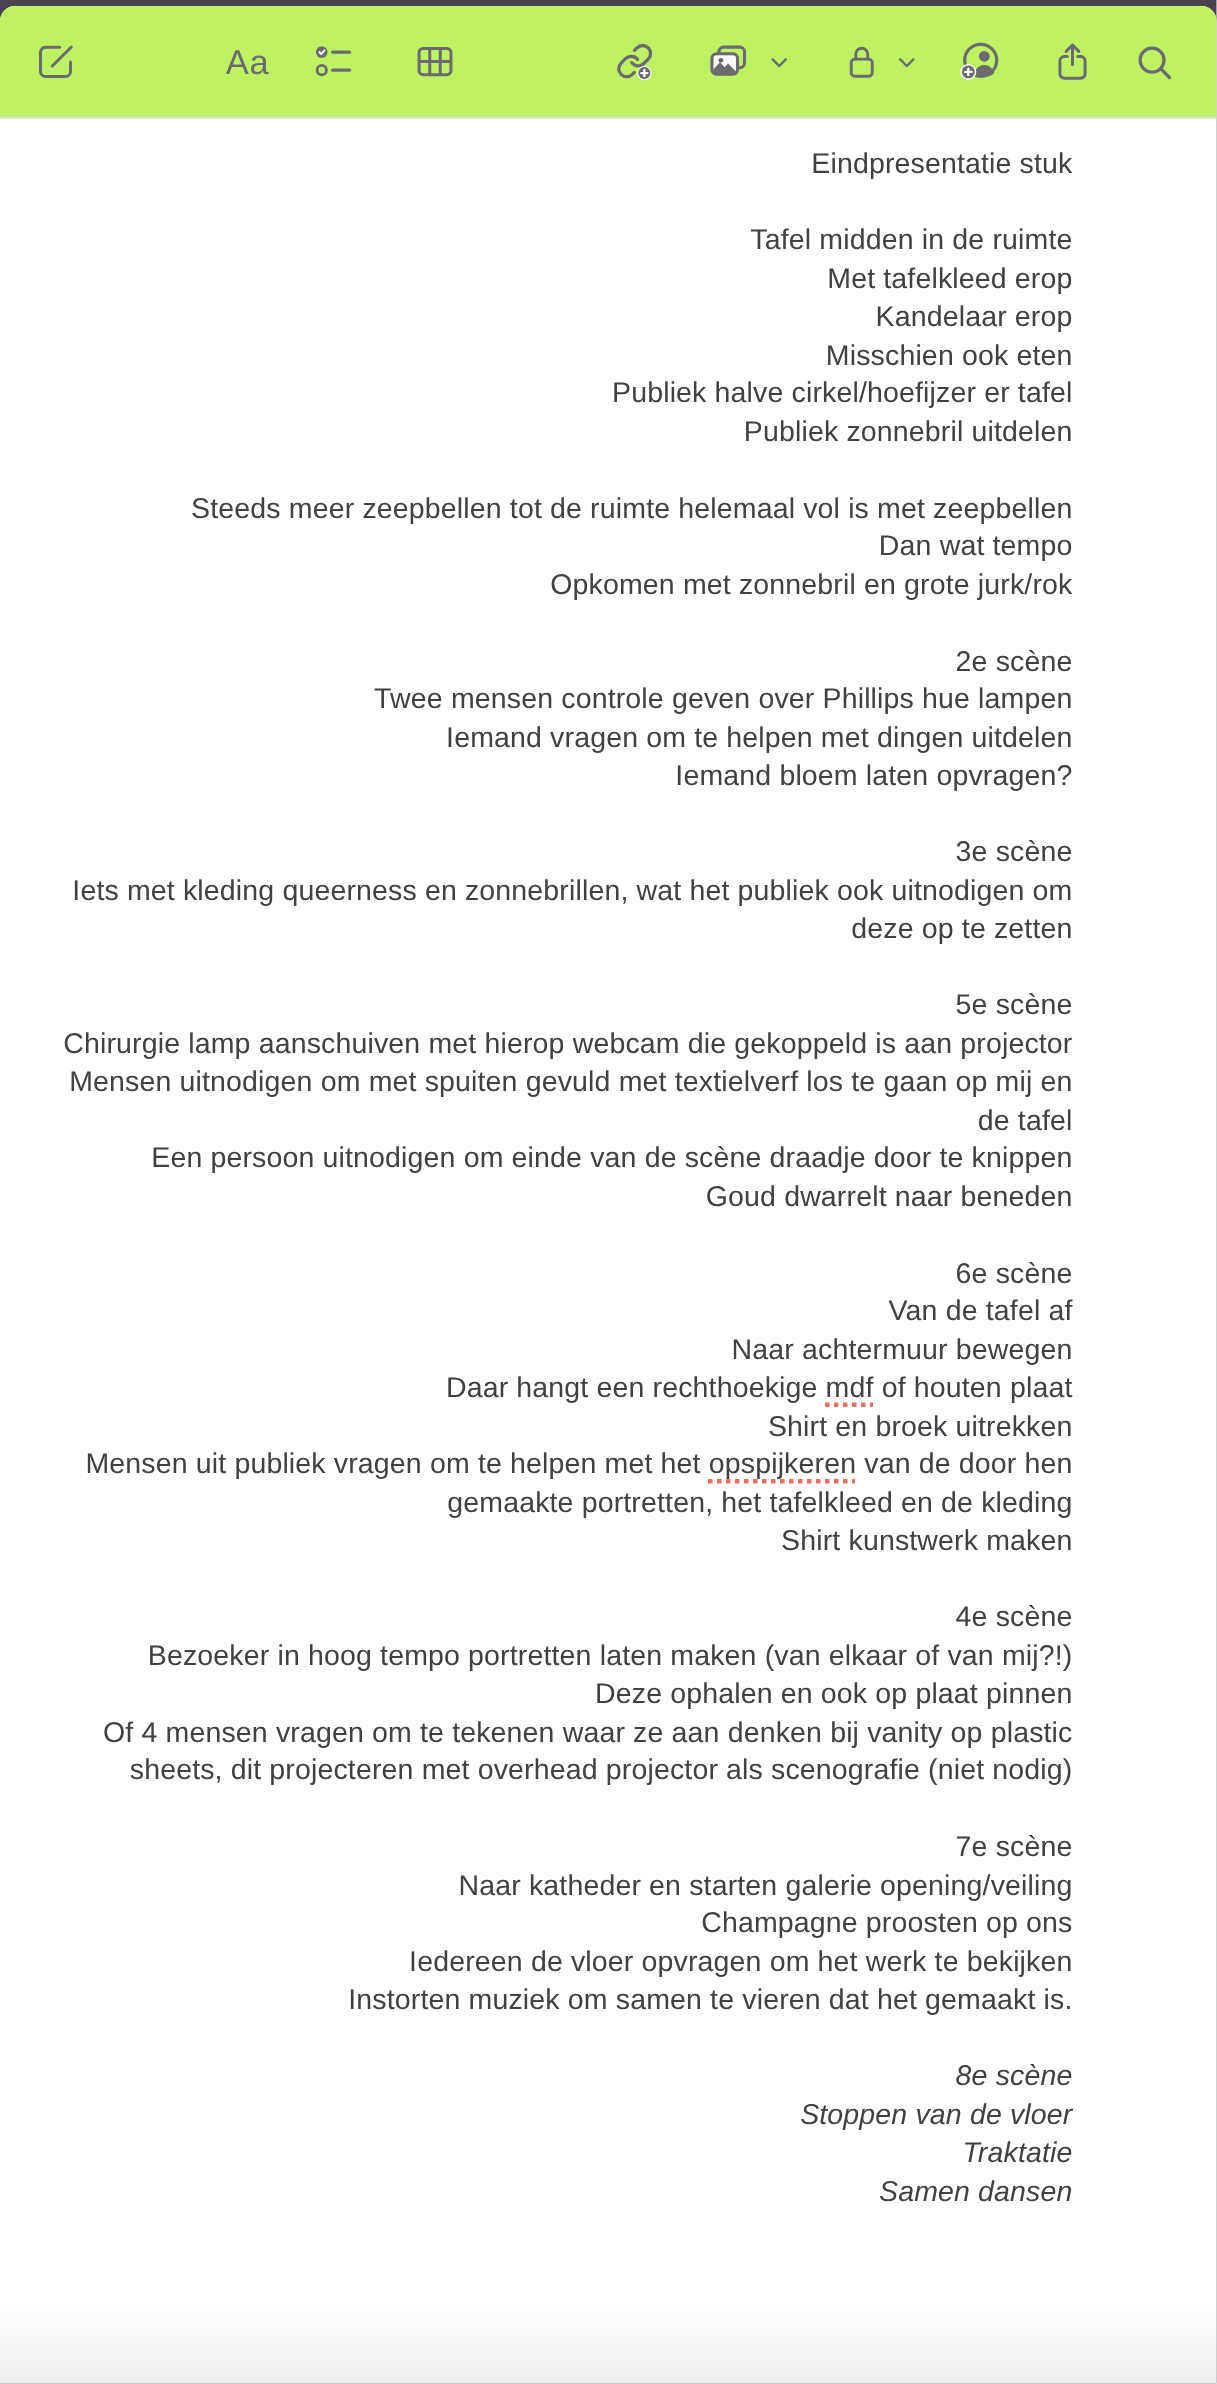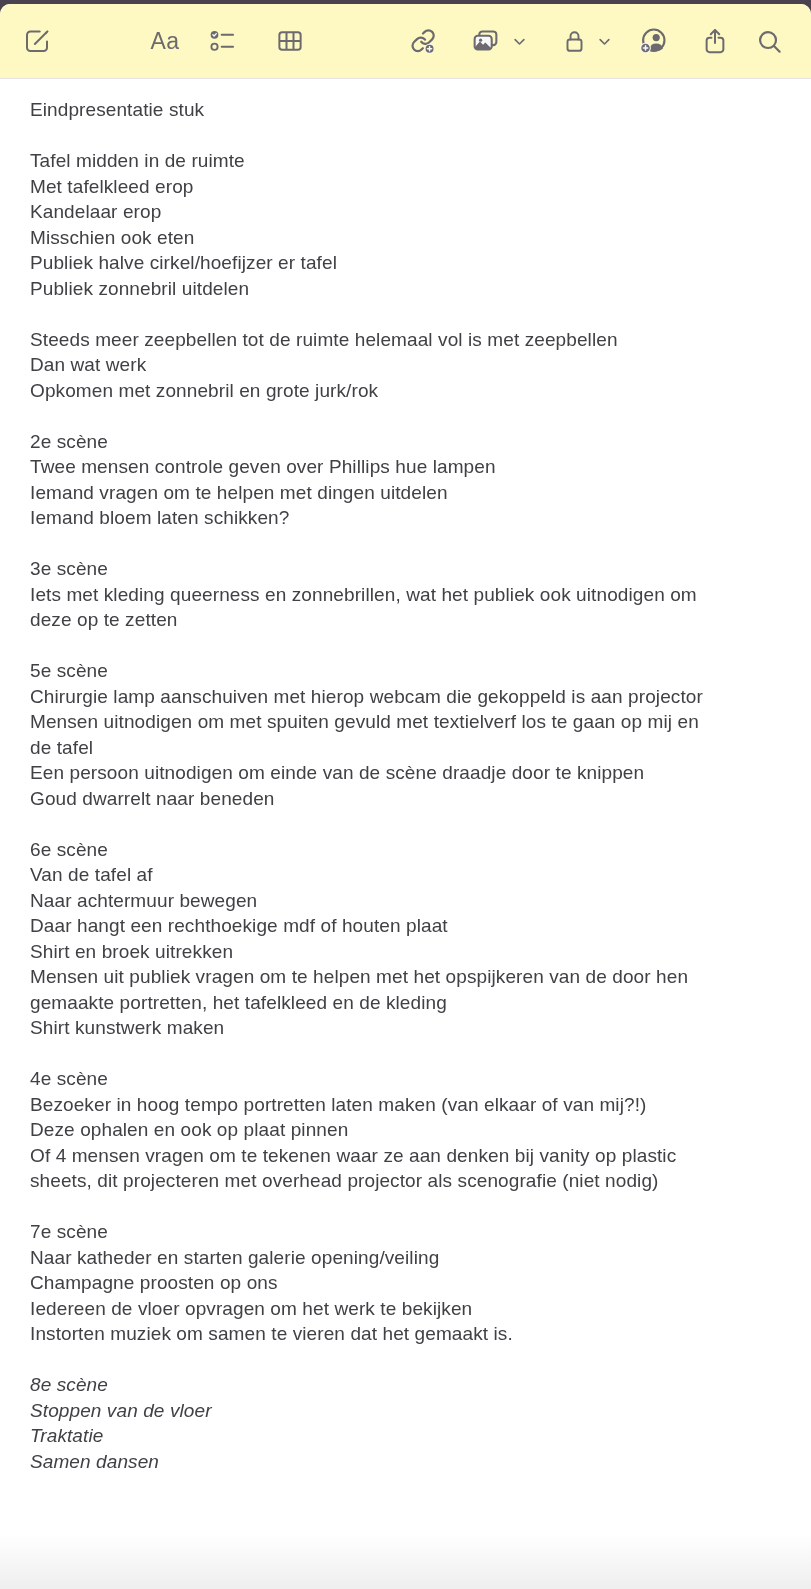--- a/index.html
+++ b/index.html
@@ -14,21 +14,21 @@
     top: 4px; left: 0;
     width: 811px; height: 1585px;
     background: #ffffff;
     border-radius: 10px 10px 0 0;
     overflow: hidden;
   }
   
   .toolbar {
     position: relative;
     height: 75px;
-    background: #fef9c3;
+    background: #bef264;
     border-bottom: 1px solid #e4e2e4;
   }
   .tb-btn {
     position: absolute;
     top: 50%;
     transform: translate(-50%, -50%);
     width: 40px; height: 40px;
     display: flex; align-items: center; justify-content: center;
     background: transparent; border: none; cursor: pointer;
     color: #6c6a6e;
@@ -43,24 +43,26 @@
   .chev { width: 26px; }
   
   .note {
     padding: 18px 30px 0 30px;
     max-width: 745px;
     color: #414045;
     font-size: 19px;
     line-height: 25.5px;
     letter-spacing: 0.1px;
     cursor: text;
+    text-align: right;
   }
   .para { margin-bottom: 25.5px; }
   .para:last-child { margin-bottom: 0; font-style: italic; }
   .spell {
+    text-decoration: underline;
     text-decoration-style: dotted;
     text-decoration-color: #ef7063;
     text-decoration-thickness: 2.5px;
     text-underline-offset: 4px;
   }
   .bottom-fade {
     position: absolute;
     left: 0; bottom: 0;
     width: 100%; height: 55px;
     background: linear-gradient(to bottom, rgba(120,118,122,0) 0%, rgba(120,118,122,0.12) 100%);
@@ -200,28 +202,28 @@
       <div class="para">
         <div>Tafel midden in de ruimte</div>
         <div>Met tafelkleed erop</div>
         <div>Kandelaar erop</div>
         <div>Misschien ook eten</div>
         <div>Publiek halve cirkel/hoefijzer er tafel</div>
         <div>Publiek zonnebril uitdelen</div>
       </div>
       <div class="para">
         <div>Steeds meer zeepbellen tot de ruimte helemaal vol is met zeepbellen</div>
-        <div>Dan wat werk</div>
+        <div>Dan wat tempo</div>
         <div>Opkomen met zonnebril en grote jurk/rok</div>
       </div>
       <div class="para">
         <div>2e scène</div>
         <div>Twee mensen controle geven over Phillips hue lampen</div>
         <div>Iemand vragen om te helpen met dingen uitdelen</div>
-        <div>Iemand bloem laten schikken?</div>
+        <div>Iemand bloem laten opvragen?</div>
       </div>
       <div class="para">
         <div>3e scène</div>
         <div>Iets met kleding queerness en zonnebrillen, wat het publiek ook uitnodigen om deze op te zetten</div>
       </div>
       <div class="para">
         <div>5e scène</div>
         <div>Chirurgie lamp aanschuiven met hierop webcam die gekoppeld is aan projector</div>
         <div>Mensen uitnodigen om met spuiten gevuld met textielverf los te gaan op mij en de tafel</div>
         <div>Een persoon uitnodigen om einde van de scène draadje door te knippen</div>

